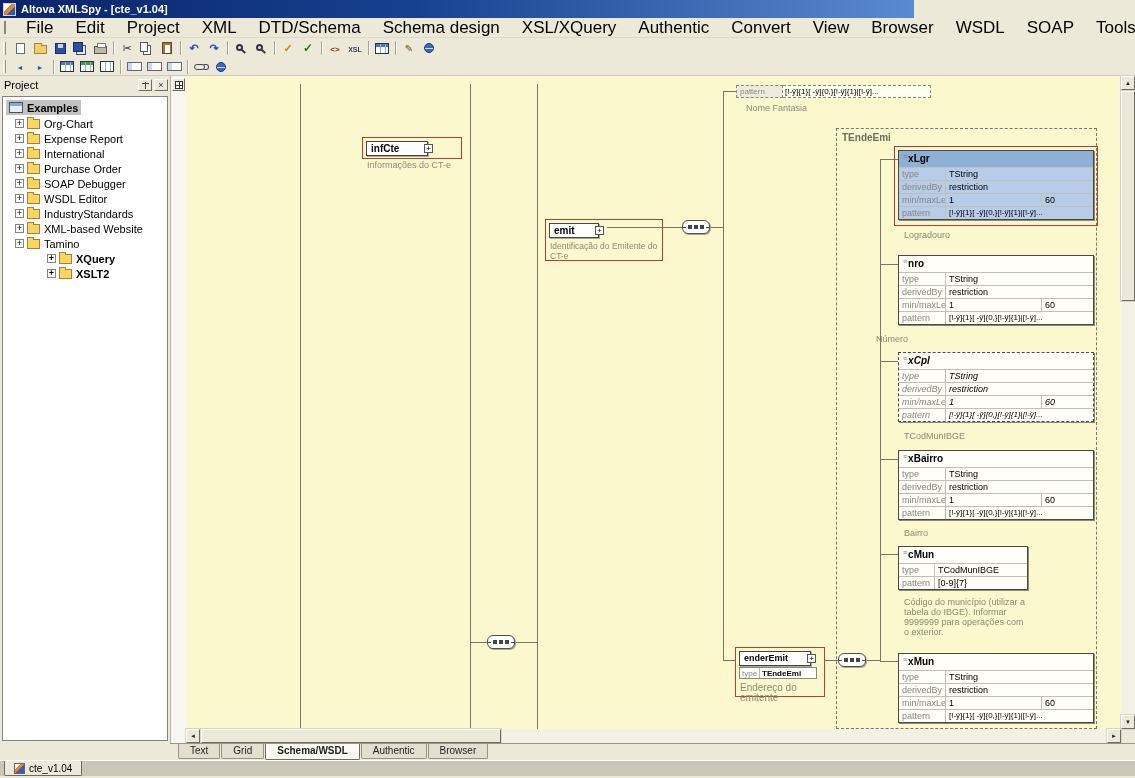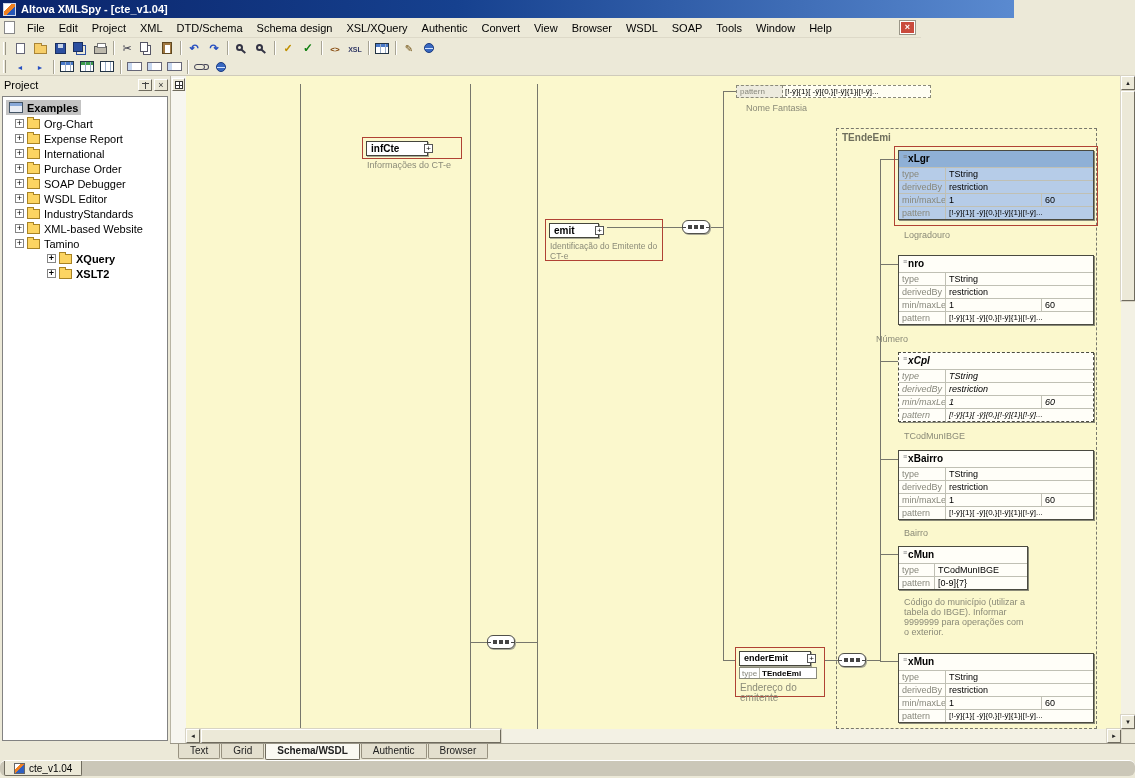--- a/index.html
+++ b/index.html
@@ -1,27 +1,27 @@
 <!DOCTYPE html>
 <html><head>
 <meta charset="utf-8">
 <style>
   *{margin:0;padding:0;box-sizing:border-box;}
   html,body{width:1135px;height:778px;}
   body{position:relative;font-family:"Liberation Sans",sans-serif;background:#ECE9D8;overflow:hidden;color:#000;}
   .abs{position:absolute;}
 
   
-  .titlebar{left:0;top:0;width:1014px;height:18px;background:linear-gradient(90deg,#0A246A 0%,#16418F 45%,#5A8AD0 100%);
+  .titlebar{left:0;top:0;width:914px;height:18px;background:linear-gradient(90deg,#0A246A 0%,#16418F 45%,#5A8AD0 100%);
     color:#fff;font-size:11px;font-weight:bold;display:flex;align-items:center;padding-left:3px;}
   .app-icon{width:13px;height:13px;margin-right:5px;border:1px solid #cdd6ea;
     background:linear-gradient(135deg,#ffffff 0 35%,#F08020 35% 60%,#2858B8 60%);}
 
   
-  .menubar{left:0;top:18px;width:921px;height:20px;background:#ECE9D8;display:flex;align-items:center;font-size:11px;border-bottom:1px solid #DDD9C8;}
+  .menubar{left:0;top:18px;width:921px;height:20px;background:#ECE9D8;display:flex;align-items:center;font-size:17px;border-bottom:1px solid #DDD9C8;gap:8px;}
   .doc-icon{width:11px;height:13px;background:#fff;border:1px solid #888;margin:0 5px 0 4px;}
   .menu-item{padding:2px 7px;white-space:nowrap;}
   .menu-close{margin-left:auto;margin-right:6px;width:15px;height:13px;background:#C94A3C;border:1px solid #fff;outline:1px solid #9a9687;
     color:#fff;font-size:9px;line-height:11px;text-align:center;font-weight:bold;}
   .menu-close::before{content:"×";}
 
   
   .toolbar{left:0;width:1135px;background:#ECE9D8;display:flex;align-items:center;}
   #tb1{top:38px;height:20px;}
   #tb2{top:58px;height:18px;border-bottom:1px solid #CFCBBB;}
@@ -140,21 +140,21 @@
   .sbtn,.sthumb{position:absolute;background:#ECE9D8;border:1px solid;border-color:#fff #6f6b5e #6f6b5e #fff;outline:1px solid #d8d4c4;}
   .sbtn{display:flex;align-items:center;justify-content:center;font-size:6px;color:#222;}
   .sbtn.left::before{content:"◄";} .sbtn.right::before{content:"►";}
   .sbtn.up::before{content:"▲";} .sbtn.down::before{content:"▼";}
 
   
   .view-tabs{left:170px;top:743px;width:965px;height:17px;background:#ECE9D8;border-top:1px solid #9a9687;display:flex;align-items:flex-start;padding-left:8px;}
   .vtab{height:15px;line-height:14px;padding:0 11px;font-size:10px;color:#222;background:#E3DfCE;border:1px solid #989280;border-top:none;
     border-radius:0 0 2px 2px;margin-right:1px;}
   .vtab.active{background:#FAF9F2;font-weight:bold;height:16px;border-color:#6f6b5e;}
-  .file-row{left:0;top:760px;width:1135px;height:16px;background:#CBC7B8;border-top:1px solid #fff;display:flex;align-items:flex-start;padding-left:4px;border-radius:6px;}
+  .file-row{left:0;top:760px;width:1135px;height:16px;background:#CBC7B8;border-top:1px solid #fff;display:flex;align-items:flex-start;padding-left:4px;}
   .ftab{display:inline-flex;align-items:center;gap:4px;height:15px;padding:0 9px;font-size:10px;background:#ECE9D8;border:1px solid #6f6b5e;
     border-top:none;border-radius:0 0 2px 2px;}
   .ftab-icon{width:11px;height:11px;border:1px solid #666;background:linear-gradient(135deg,#fff 0 30%,#F08020 30% 55%,#3060C0 55%);}
 </style>
 </head>
 <body>
 
 <div class="abs titlebar">
   <span class="app-icon"></span>
   <span>Altova XMLSpy - [cte_v1.04]</span>

